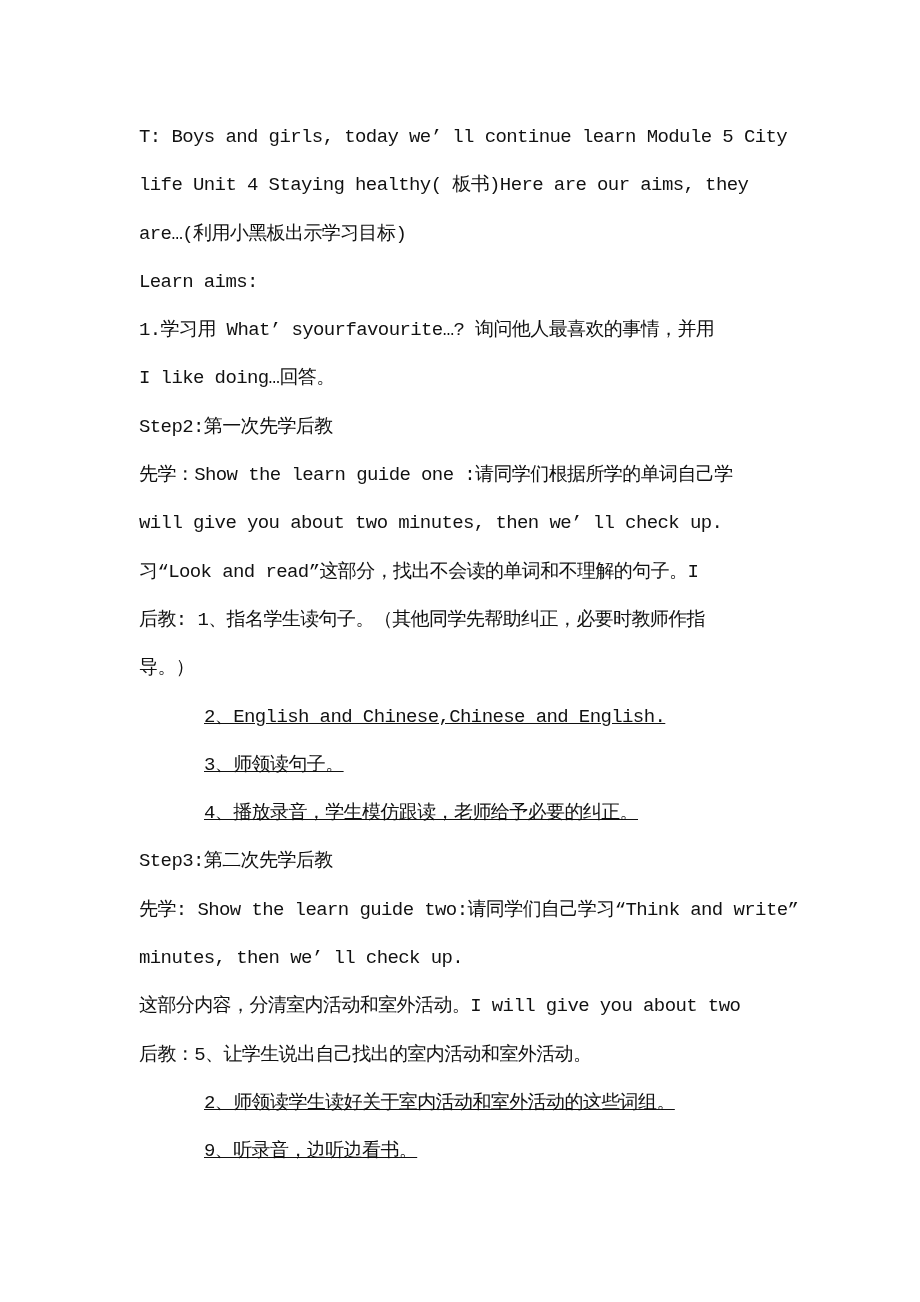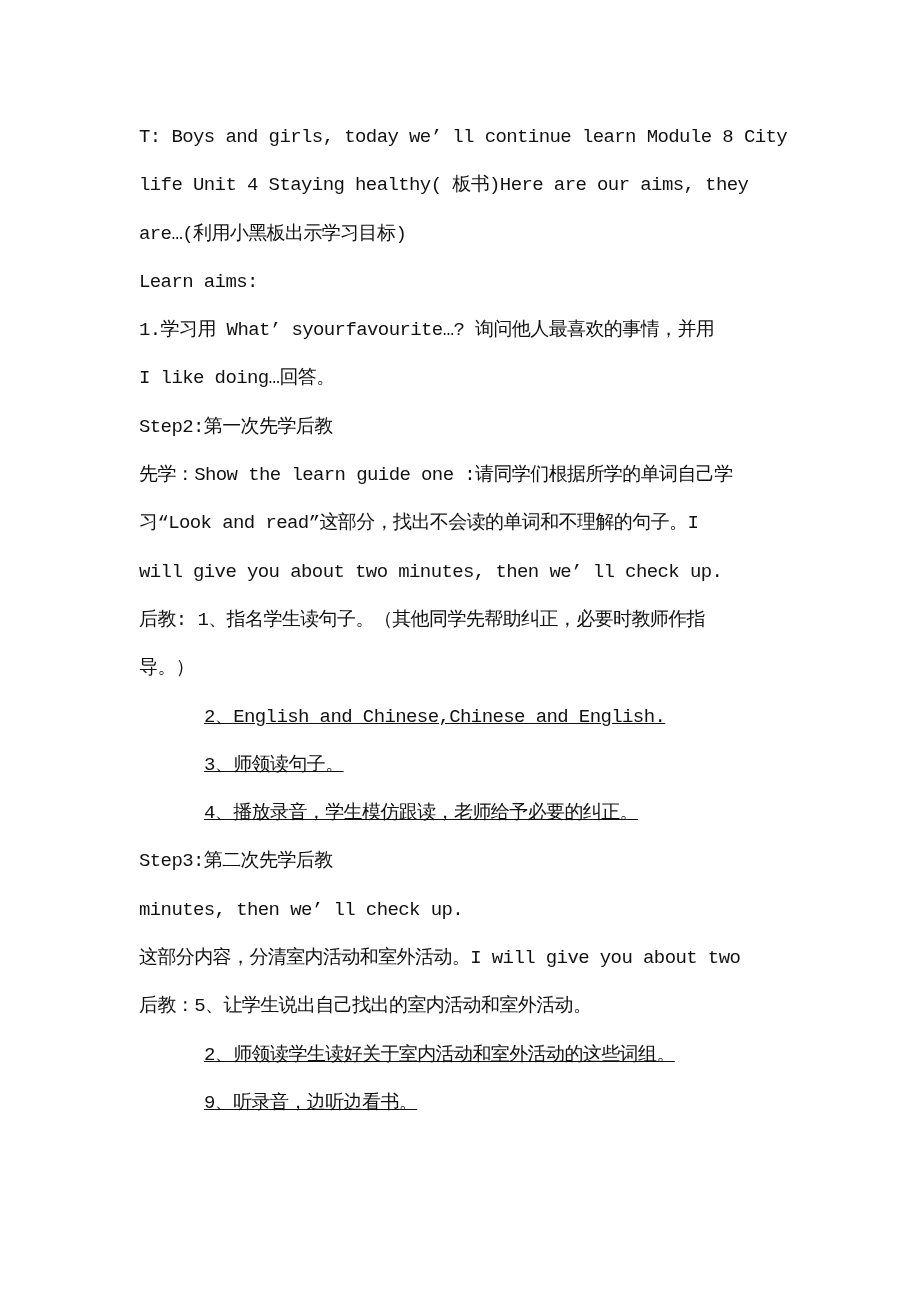--- a/index.html
+++ b/index.html
@@ -30,34 +30,35 @@
   }
   .indent {
     padding-left: 65px;
     text-decoration: underline;
   }
 </style>
 </head>
 <body>
 
 <div class="page">
-  <div class="line">T: Boys and girls, today we’ ll continue learn Module 8 City</div>
+  <div class="line">T: Boys and girls, today we’ ll continue learn Module 5 City</div>
   <div class="line">life Unit 4 Staying healthy( 板书)Here are our aims, they</div>
   <div class="line">are…(利用小黑板出示学习目标)</div>
   <div class="line">Learn aims:</div>
   <div class="line">1.学习用 What’ syourfavourite…? 询问他人最喜欢的事情，并用</div>
   <div class="line">I like doing…回答。</div>
   <div class="line">Step2:第一次先学后教</div>
   <div class="line">先学：Show the learn guide one :请同学们根据所学的单词自己学</div>
+  <div class="line">will give you about two minutes, then we’ ll check up.</div>
   <div class="line">习“Look and read”这部分，找出不会读的单词和不理解的句子。I</div>
-  <div class="line">will give you about two minutes, then we’ ll check up.</div>
   <div class="line">后教: 1、指名学生读句子。（其他同学先帮助纠正，必要时教师作指</div>
   <div class="line">导。）</div>
   <div class="line indent">2、English and Chinese,Chinese and English.</div>
   <div class="line indent">3、师领读句子。</div>
   <div class="line indent">4、播放录音，学生模仿跟读，老师给予必要的纠正。</div>
   <div class="line">Step3:第二次先学后教</div>
+  <div class="line">先学: Show the learn guide two:请同学们自己学习“Think and write”</div>
   <div class="line">minutes, then we’ ll check up.</div>
   <div class="line">这部分内容，分清室内活动和室外活动。I will give you about two</div>
   <div class="line">后教：5、让学生说出自己找出的室内活动和室外活动。</div>
   <div class="line indent">2、师领读学生读好关于室内活动和室外活动的这些词组。</div>
   <div class="line indent">9、听录音，边听边看书。</div>
 </div>
 
 </body></html>

